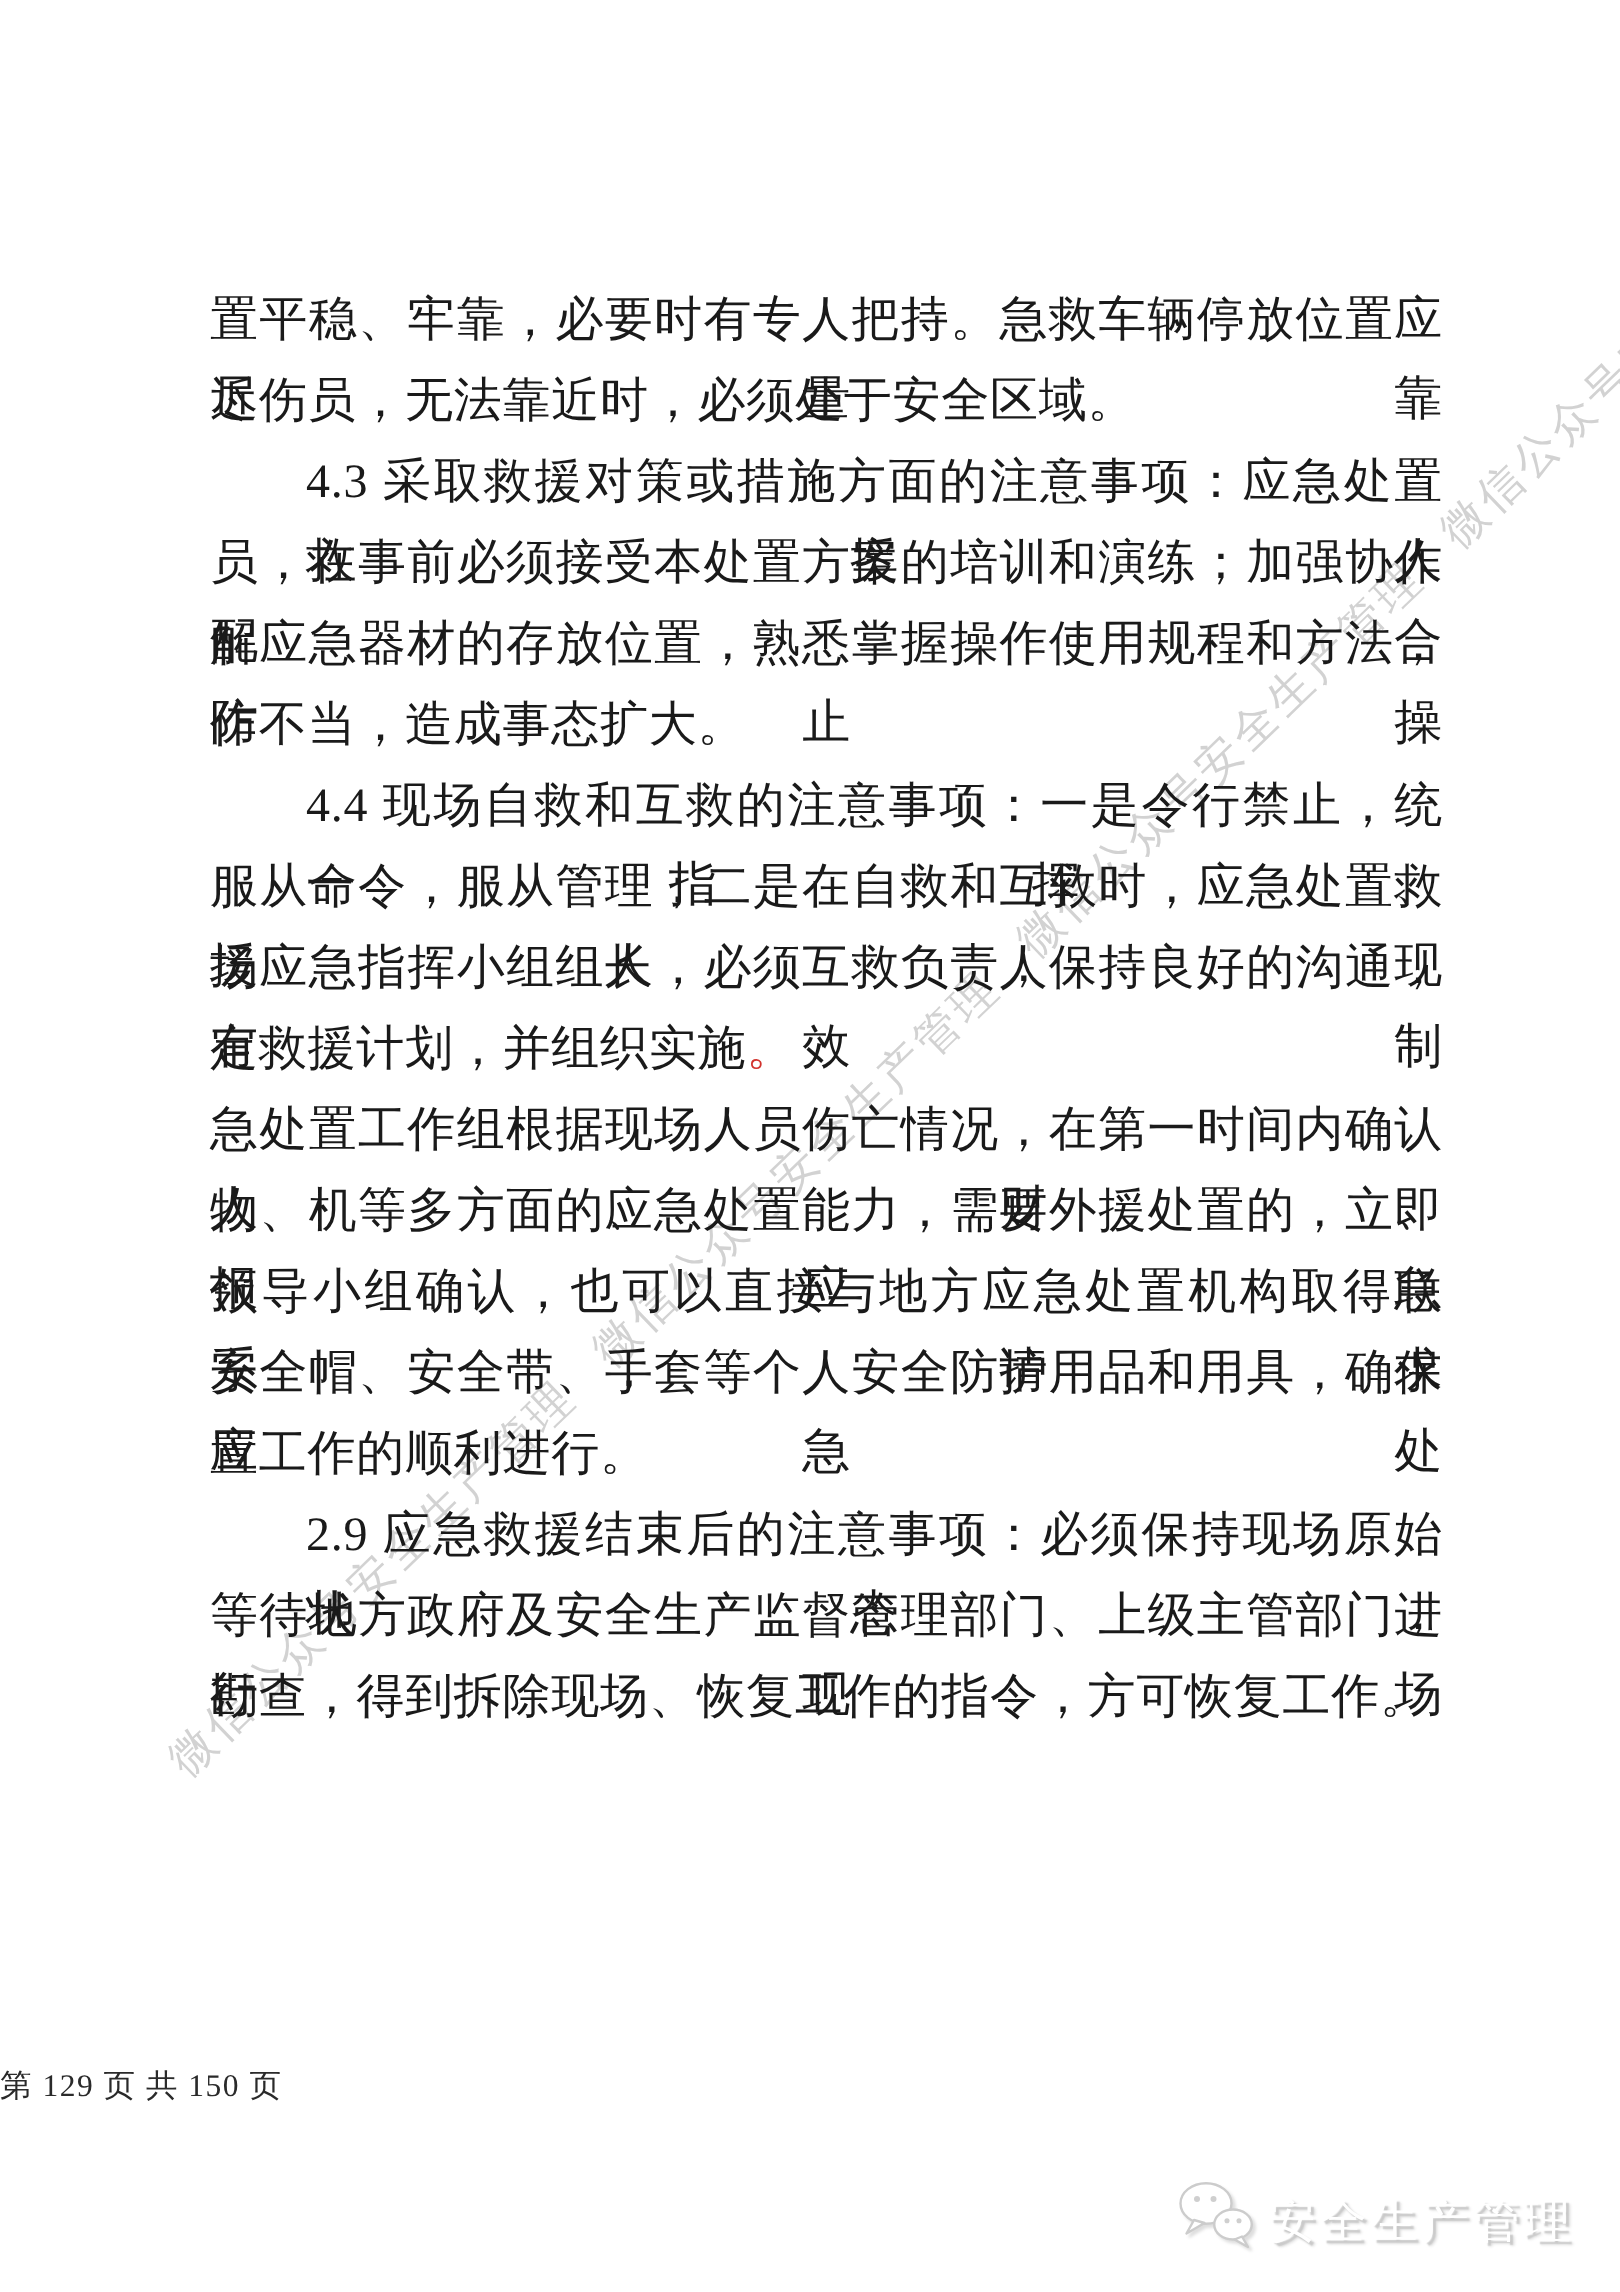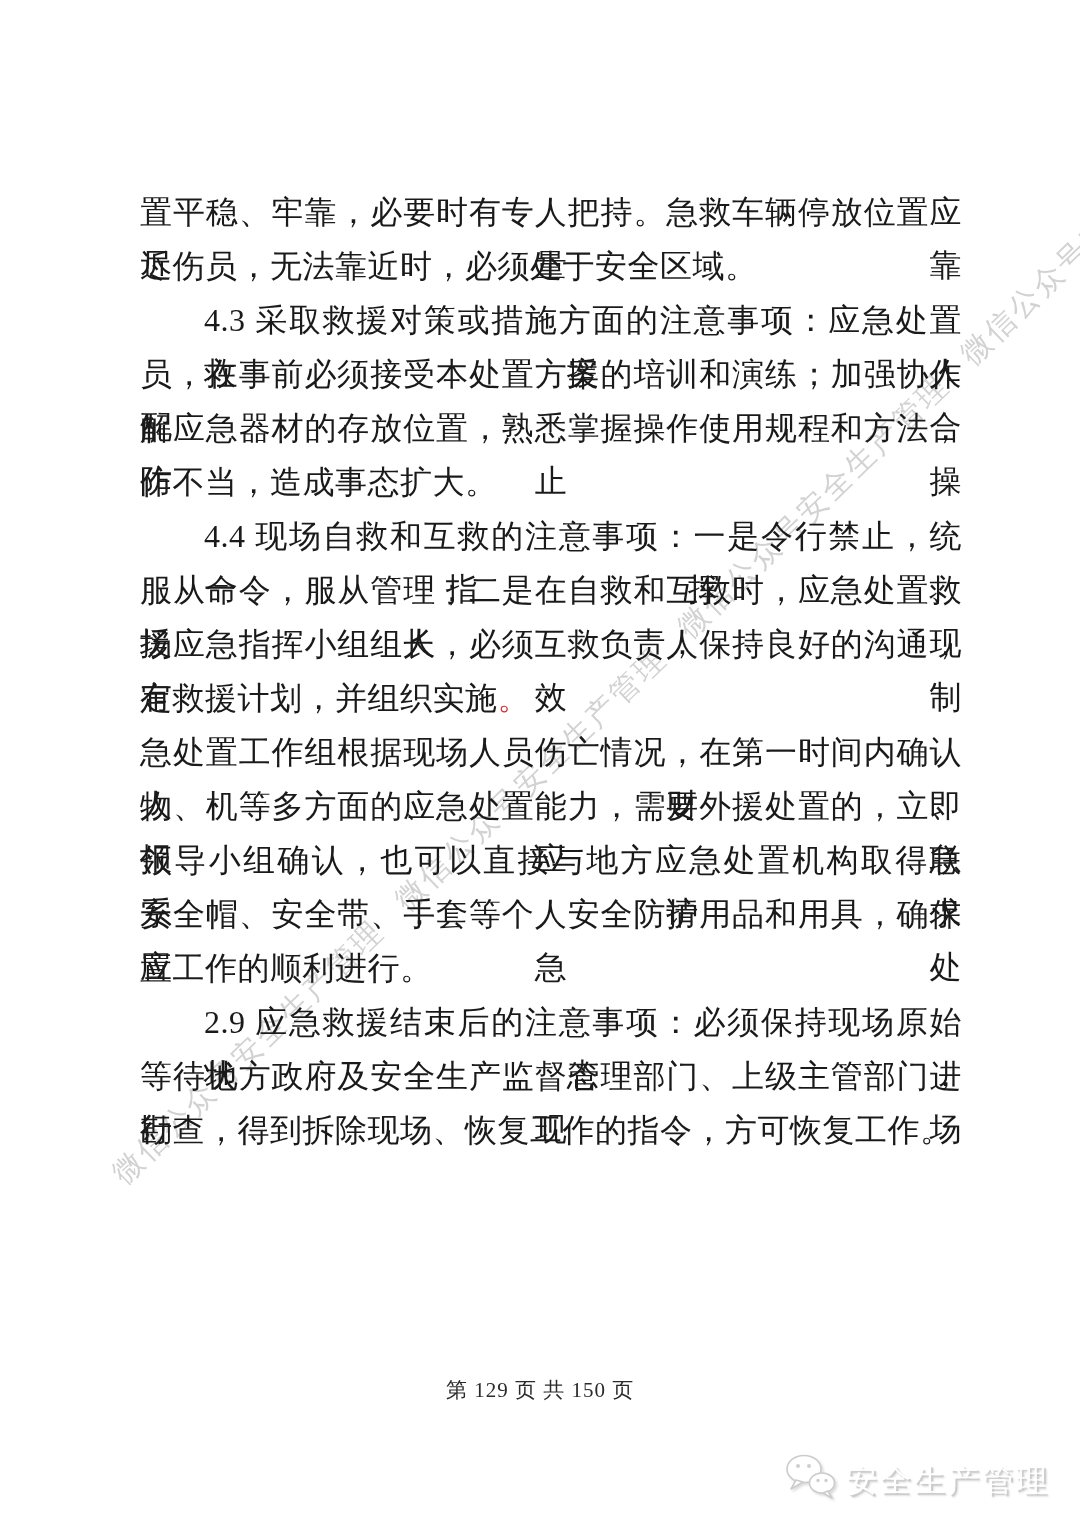--- a/index.html
+++ b/index.html
@@ -44,21 +44,21 @@
   }
   .line.last{text-align-last:left;}
   .line.indent{padding-left:64px;}
   .line.indent-sm{padding-left:50px;}
   .red{color:#d2322d;}
   
   .footer{
     position:absolute;
     left:0;top:1376px;
     width:1080px;
-    text-align:center;
+    text-align:left;
     font-size:21px;
     color:#2a2a2a;
     letter-spacing:1px;
     z-index:2;
   }
   
   .brand{
     position:absolute;
     right:30px;top:1452px;
     display:flex;

